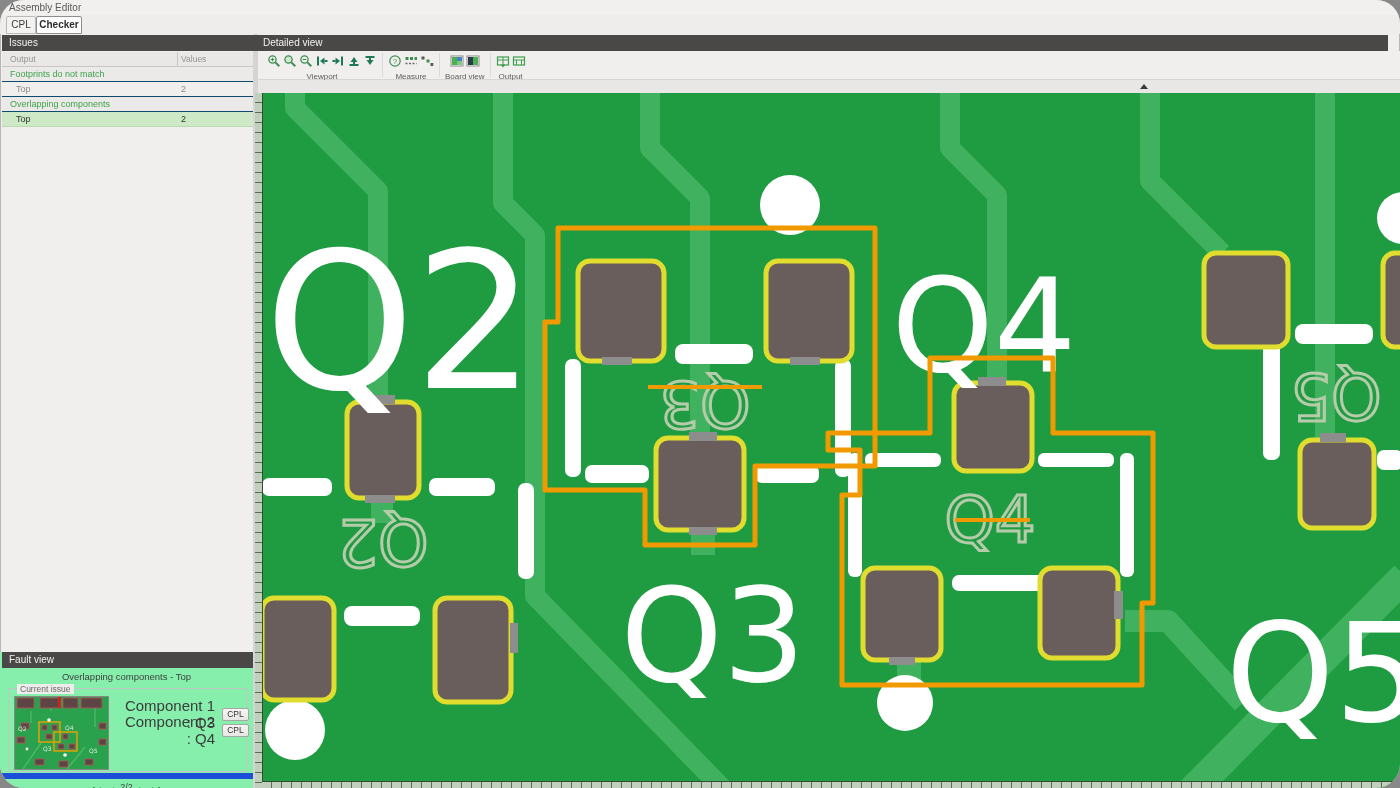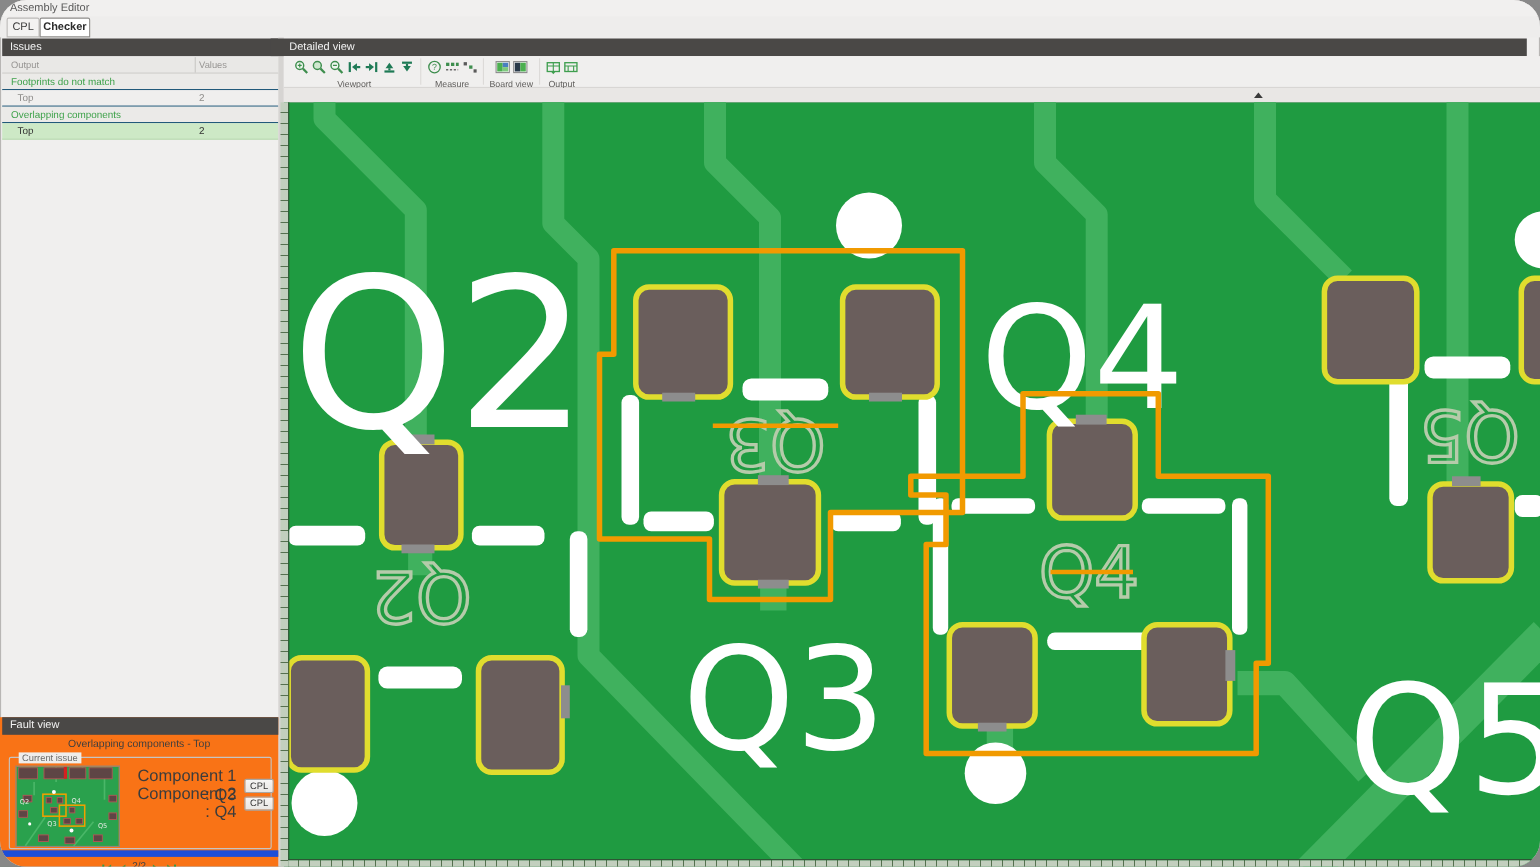--- a/index.html
+++ b/index.html
@@ -13,21 +13,21 @@
   .tab.active{background:#ffffff;border-color:#8f8d8b;font-weight:bold;color:#2c2c2c;}
   .panel-header{position:absolute;background:#4a4846;color:#f2f2f2;font-size:10px;line-height:16px;
                 height:16px;padding-left:7px;box-sizing:border-box;}
   
   .issues-colhead{position:absolute;left:2px;top:52px;width:251px;height:14px;background:#e9e8e6;
                   border-bottom:1px solid #c9c7c5;font-size:8.5px;color:#979593;}
   .issues-colhead .c1{position:absolute;left:8px;top:2px;}
   .issues-colhead .c2{position:absolute;left:179px;top:2px;}
   .colsep{position:absolute;left:175px;top:0;width:1px;height:14px;background:#c9c7c5;}
   .irow{position:absolute;left:2px;width:251px;height:14px;font-size:9px;line-height:14px;
-        border-bottom:1px solid #0c4a6e;background:#f0efee;}
+        border-bottom:6px solid #0c4a6e;background:#f0efee;}
   .irow.cat{color:#3fa24b;background:#ebeae8;}
   .irow.item{color:#8f8d8b;}
   .irow.sel{background:#cde9c6;color:#333;border-bottom:1px solid #b9d9b1;}
   .irow .lab{position:absolute;left:8px;}
   .irow.item .lab{left:14px;}
   .irow .val{position:absolute;left:179px;}
   .vdivider{position:absolute;left:253px;top:34px;width:5px;height:754px;background:#d6d4d2;}
   
   .toolbar{position:absolute;left:258px;top:51px;width:1142px;height:29px;background:#f0efee;
            border-bottom:1px solid #d8d6d4;display:flex;align-items:flex-start;padding-left:4px;box-sizing:border-box;}
@@ -43,21 +43,21 @@
                  border-left:4px solid transparent;border-right:4px solid transparent;border-bottom:5px solid #3a3a3a;}
   
   .board{position:absolute;left:258px;top:93px;width:1142px;height:695px;}
   .lruler{position:absolute;left:255px;top:93px;width:7px;height:695px;z-index:5;
           background:repeating-linear-gradient(180deg,#c2cfbe 0 9px,#55704f 9px 10px);
           border-right:1px solid #2f4f33;box-sizing:content-box;}
   .bruler{position:absolute;left:262px;top:781px;width:1138px;height:7px;z-index:5;
           background:repeating-linear-gradient(90deg,#c2cfbe 0 9px,#55704f 9px 10px);
           border-top:1px solid #2f4f33;box-sizing:border-box;}
   
-  .fault{position:absolute;left:0;top:652px;width:253px;height:136px;background:#f97316;}
+  .fault{position:absolute;left:0;top:652px;width:253px;height:136px;background:#86efac;}
   .fault .subtitle{position:absolute;left:0;top:19px;width:253px;text-align:center;font-size:9.5px;color:#3f3f3f;}
   .groupbox{position:absolute;left:8px;top:36px;width:237px;height:82px;border:1px solid #c6c4c2;border-radius:2px;}
   .legend{position:absolute;left:8px;top:-5px;background:#efedeb;padding:0 3px;font-size:8.5px;color:#6a6a68;}
   .thumb{position:absolute;left:5px;top:7px;width:93px;height:72px;border:1px solid #8a8886;}
   .comp-row{position:absolute;left:110px;display:flex;align-items:center;}
   .comp-label{width:96px;text-align:right;font-size:15px;color:#3c3c3c;}
   .cpl-btn{margin-left:7px;width:27px;height:13px;font-size:8.5px;line-height:11px;color:#333;
            background:linear-gradient(#f7f6f5,#e8e6e4);border:1px solid #a8a6a4;border-radius:2px;padding:0;}
   .navbar{position:absolute;left:0;top:121px;width:253px;height:15px;border-top:6px solid #1d4ed8;
           display:flex;align-items:center;justify-content:center;gap:4px;}

